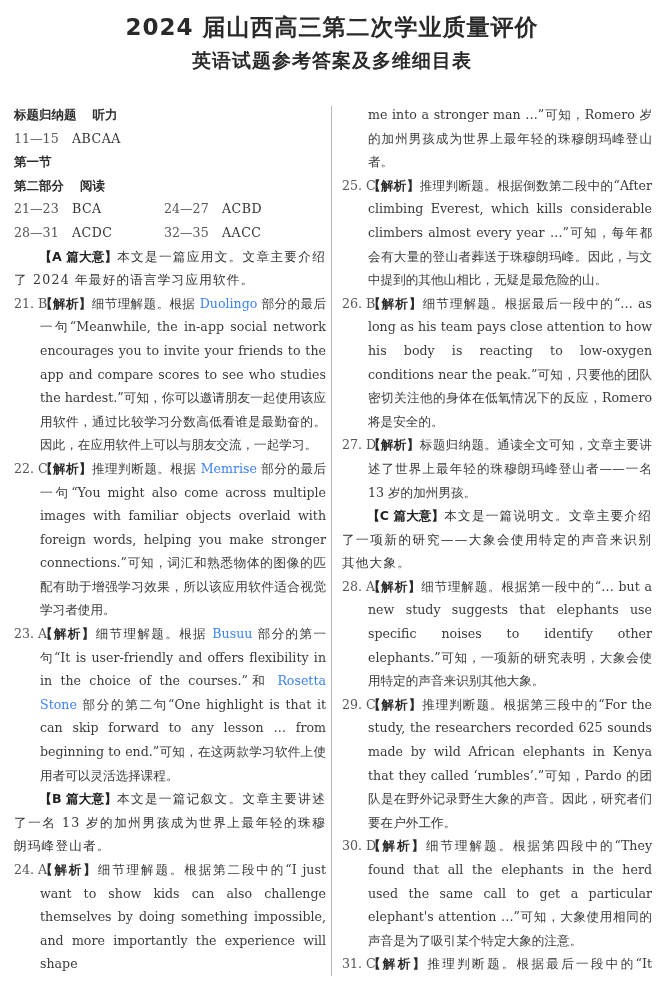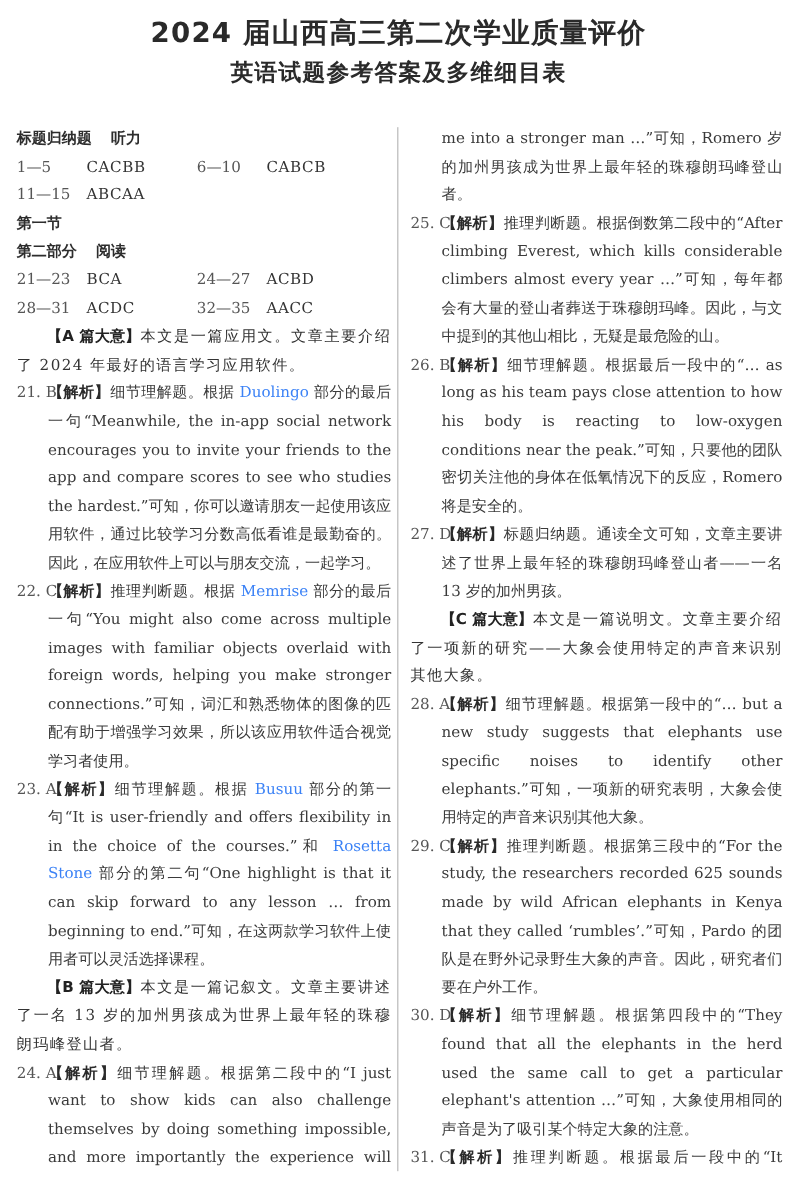--- a/index.html
+++ b/index.html
@@ -40,30 +40,20 @@
 <body>
 
 <div class="title title1">2024 届山西高三第二次学业质量评价</div>
 <div class="title title2">英语试题参考答案及多维细目表</div>
 
 <div class="divider"></div>
 
 <div class="col col-left">
   <div class="sec-head">
     <span>标题归纳题</span><span>听力</span>
-  </div>
-  <div class="ans-row">
-    <div class="ans-cell">
-        <span class="ans-range">1—5</span>
-        <span class="ans-val">CACBB</span>
-      </div>
-    <div class="ans-cell">
-        <span class="ans-range">6—10</span>
-        <span class="ans-val">CABCB</span>
-      </div>
   </div>
   <div class="ans-row">
     <div class="ans-cell">
         <span class="ans-range">11—15</span>
         <span class="ans-val">ABCAA</span>
       </div>
   </div>
   <div class="sec-head">第一节</div>
   <div class="sec-head">
     <span>第二部分</span><span>阅读</span>

